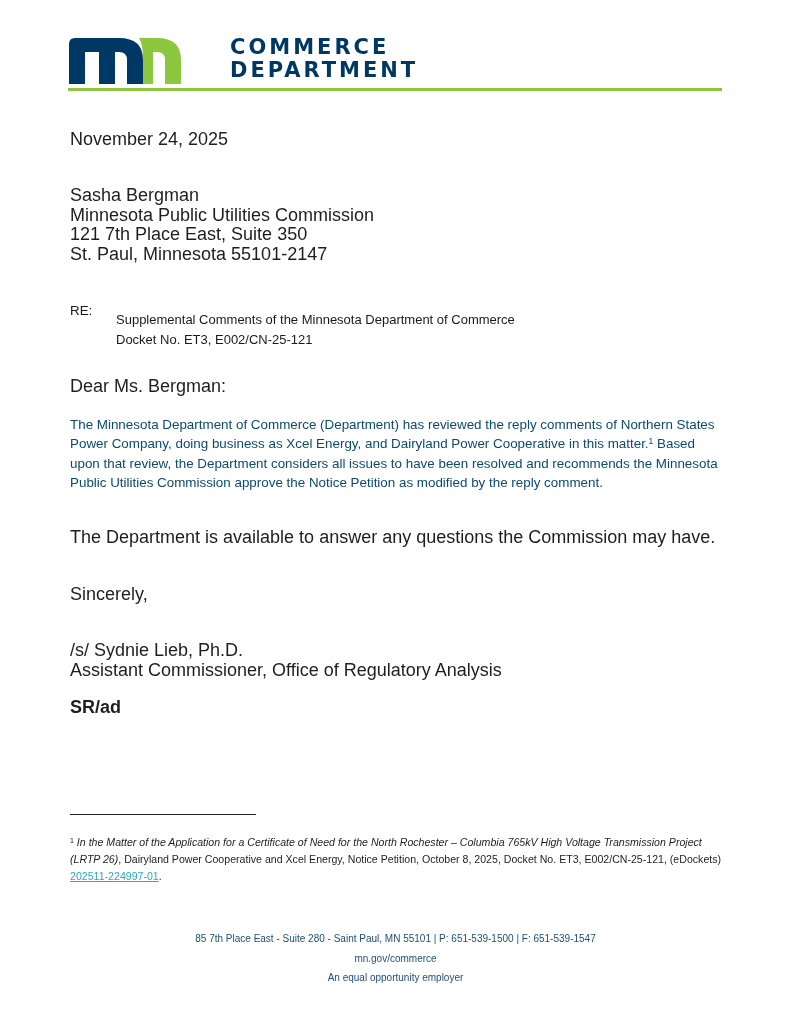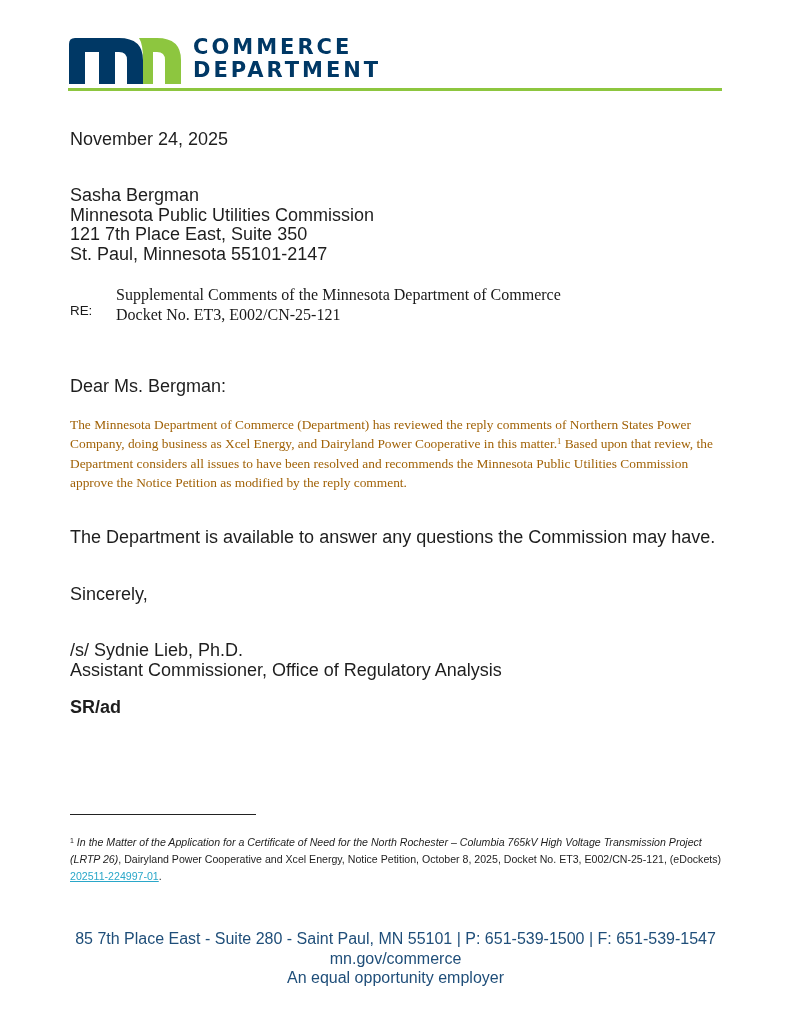--- a/index.html
+++ b/index.html
@@ -38,21 +38,21 @@
       position: absolute;
       left: 124px;
       top: 0;
       font-family: "DejaVu Sans", sans-serif;
       font-weight: bold;
       color: #003865;
       letter-spacing: 3px;
       line-height: 23px;
       font-size: 21px;
     }
-    .logo-text div { white-space: nowrap; }
+    .logo-text div { white-space: nowrap; margin-left: 37px; }
     .header-rule {
       position: absolute;
       left: 68px;
       top: 88px;
       width: 654px;
       height: 3px;
       background: #8dc63f;
     }
     
     .txt {
@@ -62,39 +62,37 @@
       line-height: 19.5px;
       color: #1e1e1e;
       white-space: nowrap;
     }
     .para {
       position: absolute;
       left: 70px;
       width: 655px;
       font-size: 13.4px;
       line-height: 19.3px;
-      color: #a16207;
-      font-family: Liberation Serif, serif;
+      color: #0c4a6e;
     }
     .re-label {
       position: absolute;
       left: 70px;
       top: 301px;
       font-size: 13.4px;
       line-height: 19.5px;
       text-align: right;
     }
     .re-block {
       position: absolute;
       left: 116px;
-      top: 285px;
-      font-size: 16px;
+      top: 310px;
+      font-size: 13px;
       line-height: 19.5px;
       white-space: nowrap;
-      font-family: Liberation Serif, serif;
     }
     sup {
       font-size: 8.5px;
       vertical-align: top;
       position: relative;
       top: -2px;
     }
     
     .fn-rule {
       position: absolute;
@@ -121,21 +119,21 @@
       text-align: center;
     }
     
     .page-footer {
       position: absolute;
       left: 0;
       top: 929px;
       width: 791px;
       text-align: center;
       color: #1f4e79;
-      font-size: 16px;
+      font-size: 10px;
       line-height: 19.5px;
     }
     .page-footer div { white-space: nowrap; }
   </style>
 </head>
 <body>
 
 <div class="page">
 
   <div class="logo">

